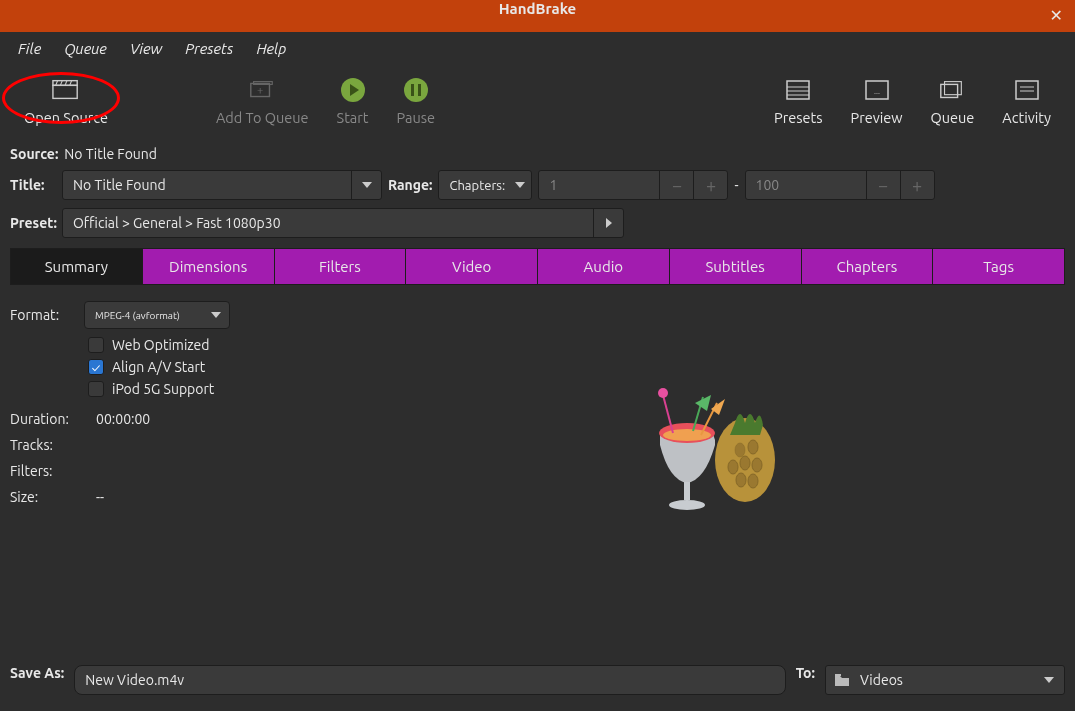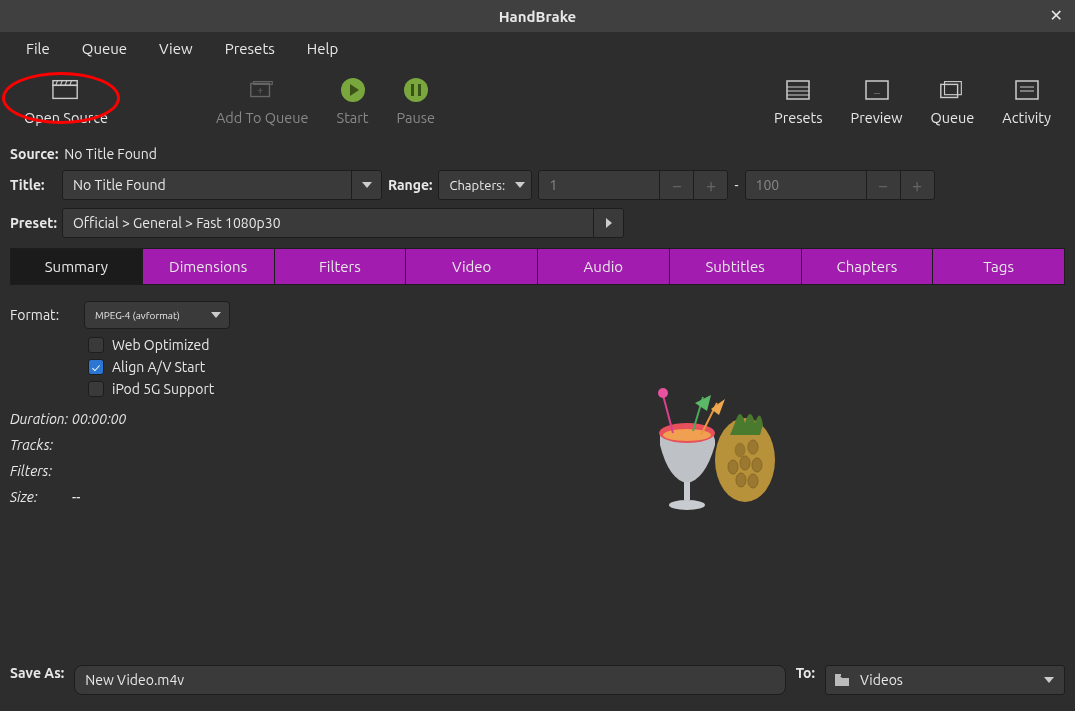--- a/index.html
+++ b/index.html
@@ -1,22 +1,22 @@
 <!DOCTYPE html>
 <html><head>
   <meta charset="utf-8">
   <style>
     * { box-sizing: border-box; margin: 0; padding: 0; font-family: -apple-system, "Segoe UI", Ubuntu, Cantarell, sans-serif; }
     body { background: #2d2d2d; color: #e8e8e8; width: 1075px; height: 711px; overflow: hidden; font-size: 14px; }
 
-    .titlebar { display: flex; align-items: center; justify-content: center; height: 32px; background: #404040; position: relative; }
+    .titlebar { display: flex; justify-content: center; height: 32px; background: #c2410c; position: relative; }
     .title { font-weight: 600; font-size: 15px; color: #e8e8e8; }
     .close-btn { position: absolute; right: 12px; top: 6px; font-size: 16px; cursor: pointer; color: #e8e8e8; }
 
-    .menubar { display: flex; gap: 12px; padding: 4px 16px; background: #2d2d2d; }
+    .menubar { display: flex; gap: 3px; padding: 4px 8px; background: #2d2d2d; font-style: italic; }
     .menubar-item { padding: 4px 10px; cursor: pointer; font-size: 15px; color: #e8e8e8; }
 
     .toolbar { display: flex; align-items: center; padding: 8px 10px 12px; background: #2d2d2d; }
     .tbtn { display: flex; flex-direction: column; align-items: center; gap: 6px; padding: 4px 14px; cursor: pointer; color: #888; }
     .tbtn-enabled { color: #e8e8e8; }
     .ticon { width: 28px; height: 26px; display: flex; align-items: center; justify-content: center; }
     .tlabel { font-size: 14.5px; }
     .spacer { flex: 1; }
     .annotation-circle { position: absolute; border: 3px solid #ff0000; border-radius: 50%; width: 118px; height: 52px; left: 2px; top: 72px; pointer-events: none; }
 
@@ -40,21 +40,21 @@
 
     .panel { padding: 16px 10px 4px; position: relative; min-height: 300px; }
     .panel-row { display: flex; align-items: center; gap: 16px; margin-bottom: 8px; }
     .panel-row .lbl { width: 58px; font-weight: 400; }
     .panel-indent { margin-left: 78px; display: flex; flex-direction: column; gap: 6px; margin-bottom: 14px; }
 
     .check { display: flex; align-items: center; gap: 8px; cursor: pointer; }
     .check-box { width: 16px; height: 16px; border: 1px solid #1d1d1d; background: #3a3a3a; border-radius: 3px; display: flex; align-items: center; justify-content: center; font-size: 12px; }
     .check-box.checked { background: #2a76d2; color: #fff; }
 
-    .info-row { display: flex; gap: 0; margin-bottom: 10px; margin-left: 0; font-style: italic; }
+    .info-row { display: flex; gap: 24px; margin-bottom: 10px; margin-left: 0; }
     .info-row .lbl { width: 62px; font-weight: 400; }
 
     .logo-area { position: absolute; right: 280px; top: 100px; }
 
     .bottombar { position: absolute; bottom: 0; left: 0; right: 0; display: flex; align-items: flex-start; gap: 10px; padding: 8px 10px 16px; }
     .textinput { flex: 1; background: #3a3a3a; border: 1px solid #1d1d1d; border-radius: 8px; height: 30px; padding: 0 10px; color: #e8e8e8; font-size: 14px; }
 
     svg { display: block; }
   </style>
 </head>

